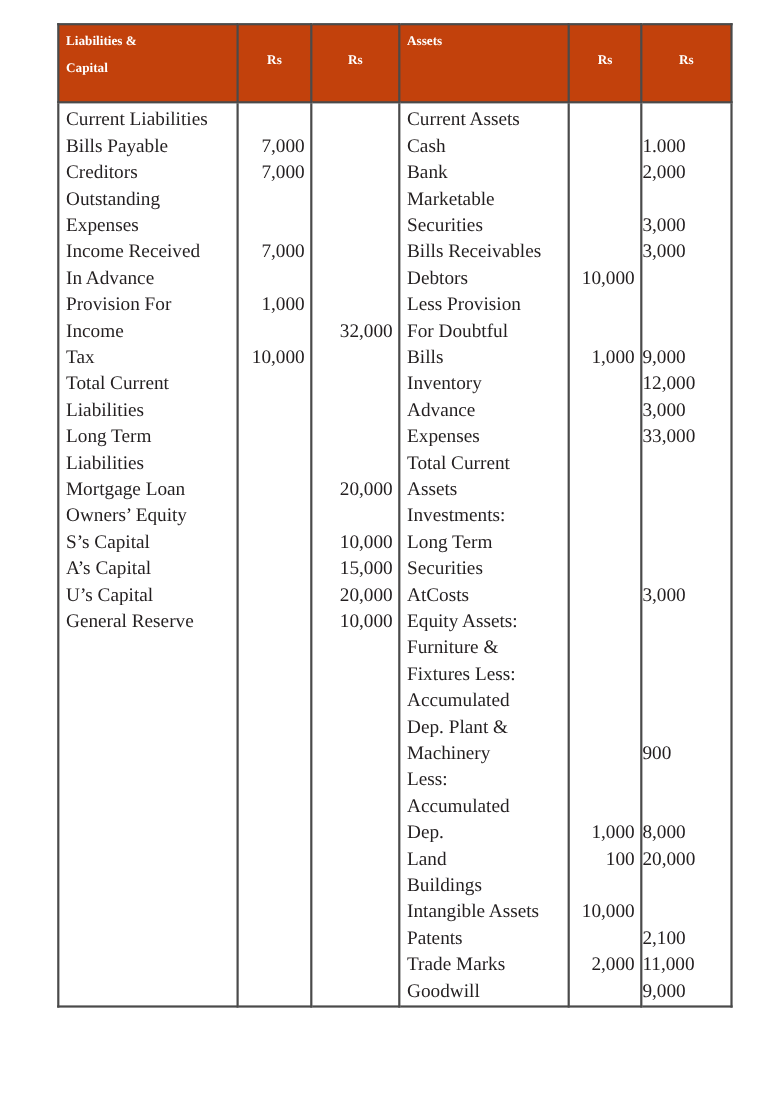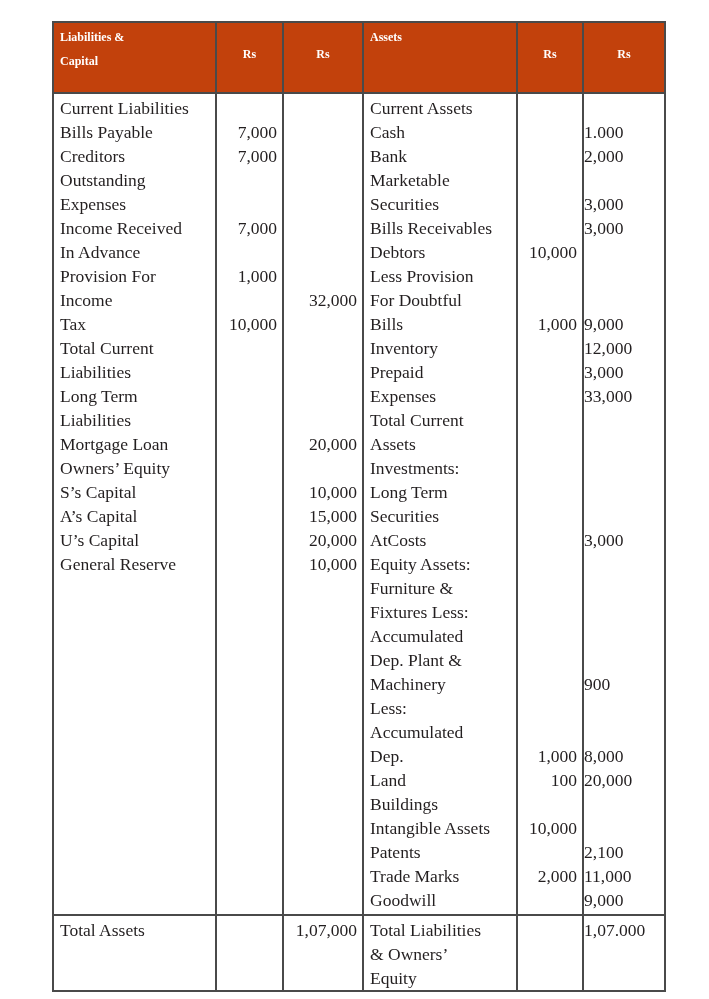--- a/index.html
+++ b/index.html
@@ -166,21 +166,21 @@
           <span class="line">Cash</span>
           <span class="line">Bank</span>
           <span class="line">Marketable</span>
           <span class="line">Securities</span>
           <span class="line">Bills Receivables</span>
           <span class="line">Debtors</span>
           <span class="line">Less Provision</span>
           <span class="line">For Doubtful</span>
           <span class="line">Bills</span>
           <span class="line">Inventory</span>
-          <span class="line">Prepaid</span>
+          <span class="line">Advance</span>
           <span class="line">Expenses</span>
           <span class="line">Total Current</span>
           <span class="line">Assets</span>
           <span class="line">Investments:</span>
           <span class="line">Long Term</span>
           <span class="line">Securities</span>
           <span class="line">AtCosts</span>
           <span class="line">Equity Assets:</span>
           <span class="line">Furniture &amp;</span>
           <span class="line">Fixtures Less:</span>
@@ -263,36 +263,14 @@
           <span class="line"></span>
           <span class="line">8,000</span>
           <span class="line">20,000</span>
           <span class="line"></span>
           <span class="line"></span>
           <span class="line">2,100</span>
           <span class="line">11,000</span>
           <span class="line">9,000</span>
         </td>
     </tr>
-    <tr class="total-row">
-      <td class="txt">
-        <span class="line">Total Assets</span>
-      </td>
-      <td class="num">
-        <span class="line"></span>
-      </td>
-      <td class="num">
-        <span class="line">1,07,000</span>
-      </td>
-      <td class="txt">
-        <span class="line">Total Liabilities</span>
-        <span class="line">&amp; Owners’</span>
-        <span class="line">Equity</span>
-      </td>
-      <td class="num">
-        <span class="line"></span>
-      </td>
-      <td class="num-r">
-        <span class="line">1,07.000</span>
-      </td>
-    </tr>
   </tbody>
 </table>
 
 </body></html>

